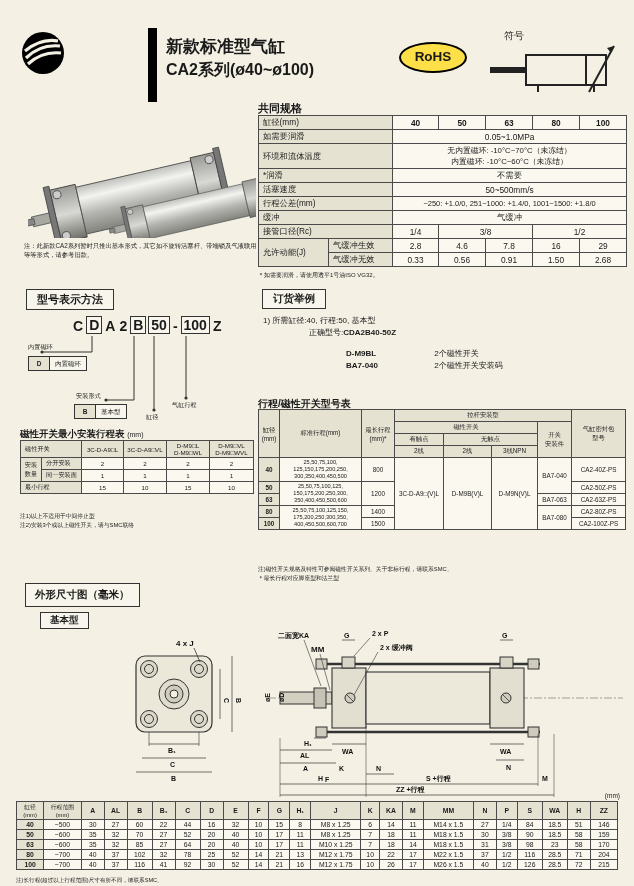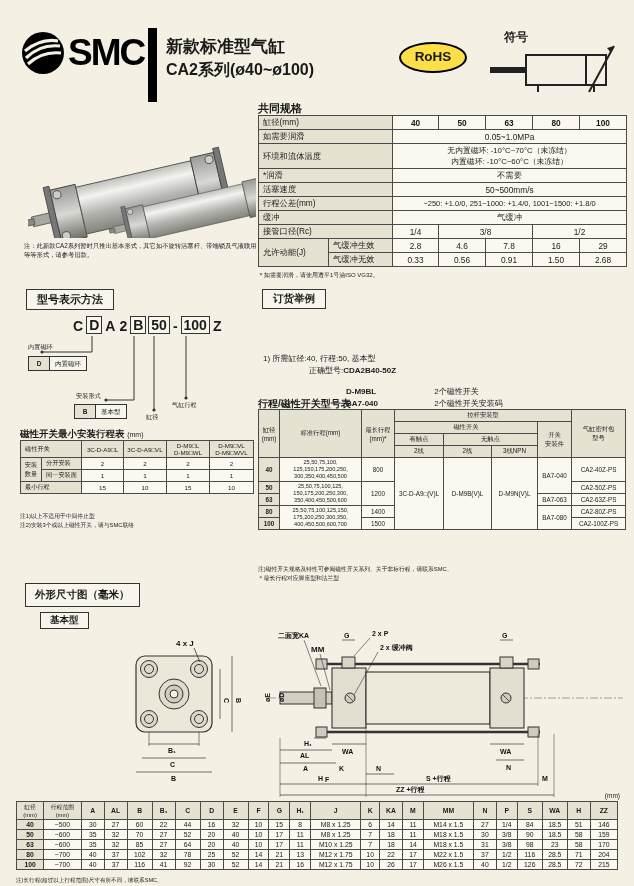--- a/index.html
+++ b/index.html
@@ -9,37 +9,37 @@
   .abs{position:absolute;}
   
   .brand{left:20px;top:30px;display:flex;align-items:center;}
   .brand-text{font-size:37px;font-weight:900;letter-spacing:-2px;color:#000;margin-left:2px;}
   .black-bar{left:148px;top:28px;width:9px;height:74px;background:#000;}
   .title-block{left:166px;top:36px;line-height:1.35;}
   .title-l1{font-size:17px;font-weight:bold;}
   .title-l2{font-size:16px;font-weight:bold;}
   .rohs{left:399px;top:42px;width:64px;height:27px;border:2.5px solid #000;border-radius:50%;
         text-align:center;line-height:26px;font-size:13.5px;font-weight:bold;background:#fde047;}
-  .symbol-label{left:504px;top:29px;font-size:12px;font-weight:bold;}
+  .symbol-label{left:504px;top:29px;font-size:10px;font-weight:normal;}
   
   .box-title{border:1.5px solid #333;background:#f8f6ec;font-weight:bold;display:inline-block;}
   
   table{border-collapse:collapse;table-layout:fixed;}
   th,td{border:1px solid #4a4a4a;text-align:center;vertical-align:middle;padding:1px 1px;
         font-weight:normal;white-space:pre-line;overflow:hidden;}
   th{background:#e6e2d2;}
   td{background:#faf8ef;}
   .lblcell{background:#e6e2d2;text-align:left;padding-left:4px;}
   
   .spec-title{left:258px;top:101px;font-size:11px;font-weight:bold;}
   .spec-table{left:258px;top:115px;width:368px;font-size:8.3px;}
   .spec-foot{left:258px;top:271px;font-size:6px;color:#222;}
   
   .order-box{left:262px;top:289px;font-size:10.5px;padding:2px 10px;}
-  .order-body{left:263px;top:315px;font-size:8px;line-height:1.55;width:360px;margin-top:38px;}
+  .order-body{left:263px;top:315px;font-size:8px;line-height:1.55;width:360px;}
   .ex-model{font-weight:bold;display:inline-block;min-width:86px;}
   .ex-indent{margin-left:46px;}
   
   .model-box{left:26px;top:289px;font-size:11px;padding:2px 10px;}
   .code-diagram{left:26px;top:316px;width:232px;height:114px;}
   .code-row{position:absolute;left:46px;top:0;display:flex;align-items:flex-end;gap:2px;
             font-size:14px;font-weight:bold;}
   .code-ch{padding:0 1px;}
   .code-boxed{border:1.2px solid #333;padding:0 2px;background:#f8f6ec;}
   .mini-label{position:absolute;font-size:6.2px;}
@@ -76,21 +76,20 @@
 
 <div class="page">
 
   <div class="abs brand">
     <svg width="46" height="46" viewBox="0 0 46 46">
       <circle cx="23" cy="23" r="21" fill="#000"></circle>
       <path d="M6 28 Q20 14 40 16" stroke="#f4f1e4" stroke-width="3.2" fill="none"></path>
       <path d="M5 21 Q21 8 38 11" stroke="#f4f1e4" stroke-width="3.2" fill="none"></path>
       <path d="M8 34 Q22 21 41 23" stroke="#f4f1e4" stroke-width="3.2" fill="none"></path>
     </svg>
-    <span class="brand-text">SMC</span>
   </div>
   <div class="abs black-bar"></div>
   <div class="abs title-block">
     <div class="title-l1">新款标准型气缸</div>
     <div class="title-l2">CA2系列(ø40~ø100)</div>
   </div>
   <div class="abs rohs">RoHS</div>
   <div class="abs symbol-label">符号</div>
   <svg class="abs" style="left:486px;top:40px;" width="140" height="56" viewBox="0 0 140 56">
     <line x1="4" y1="30" x2="40" y2="30" stroke="#222" stroke-width="6"></line>

